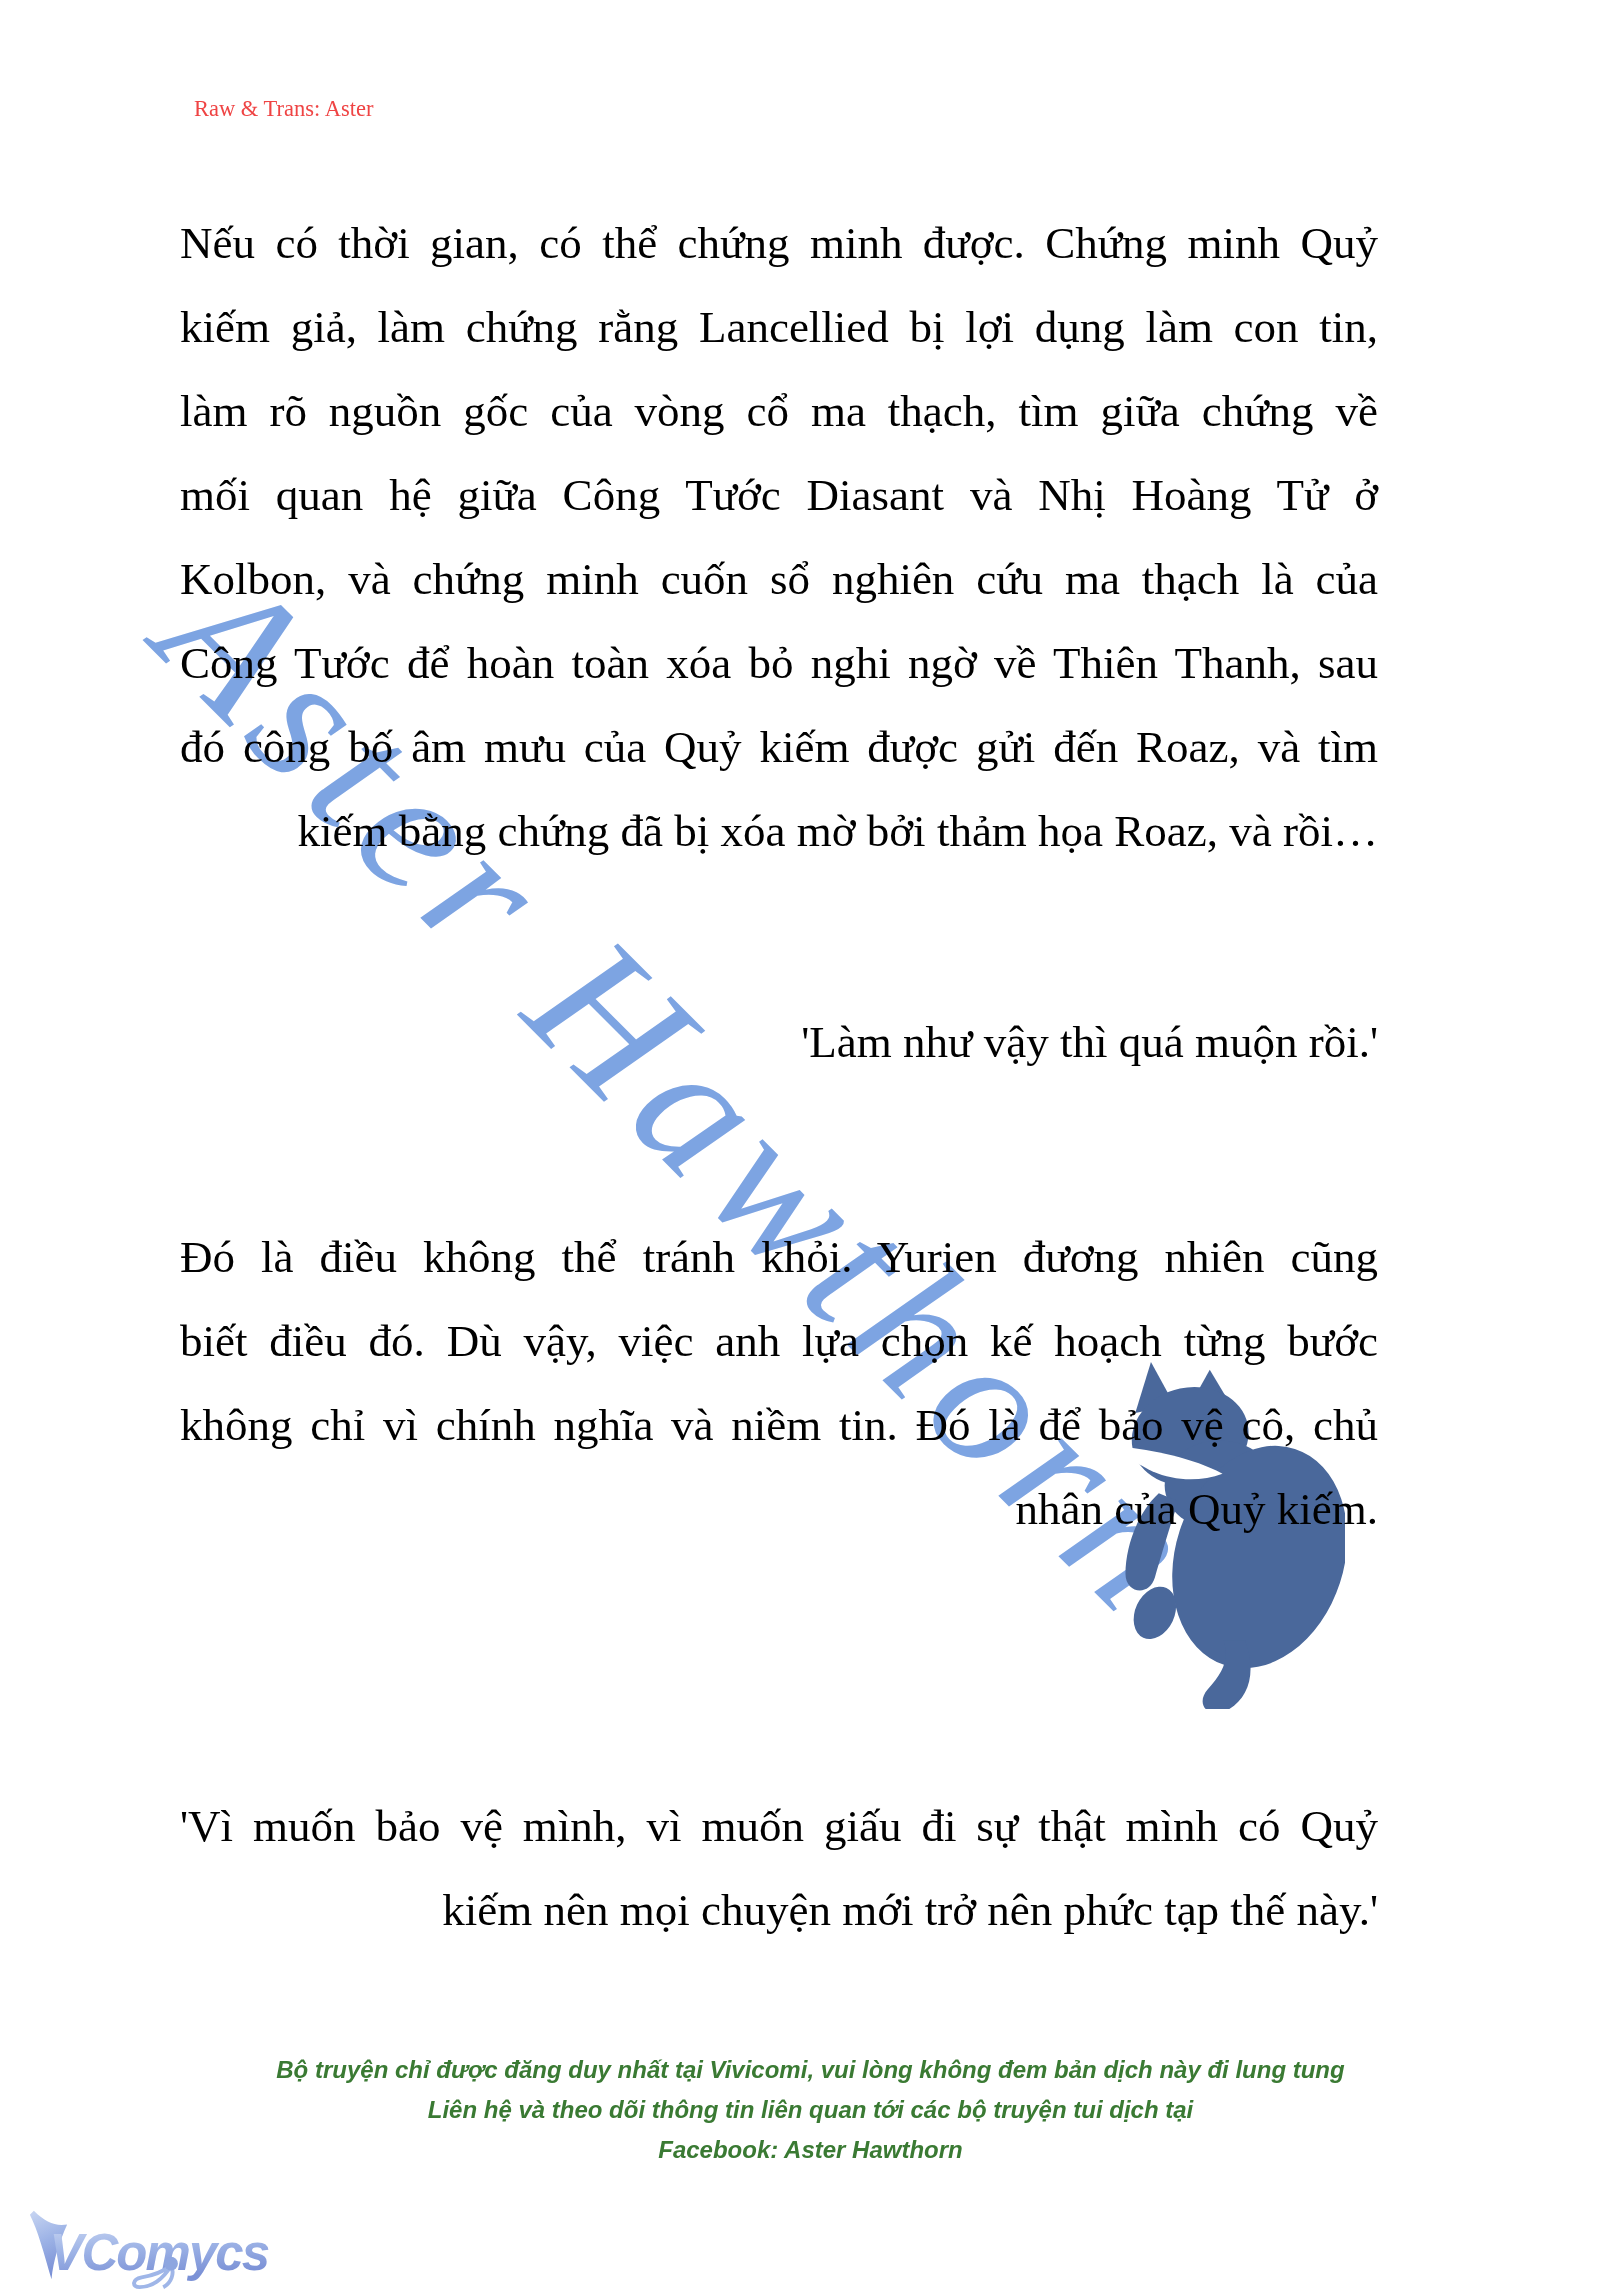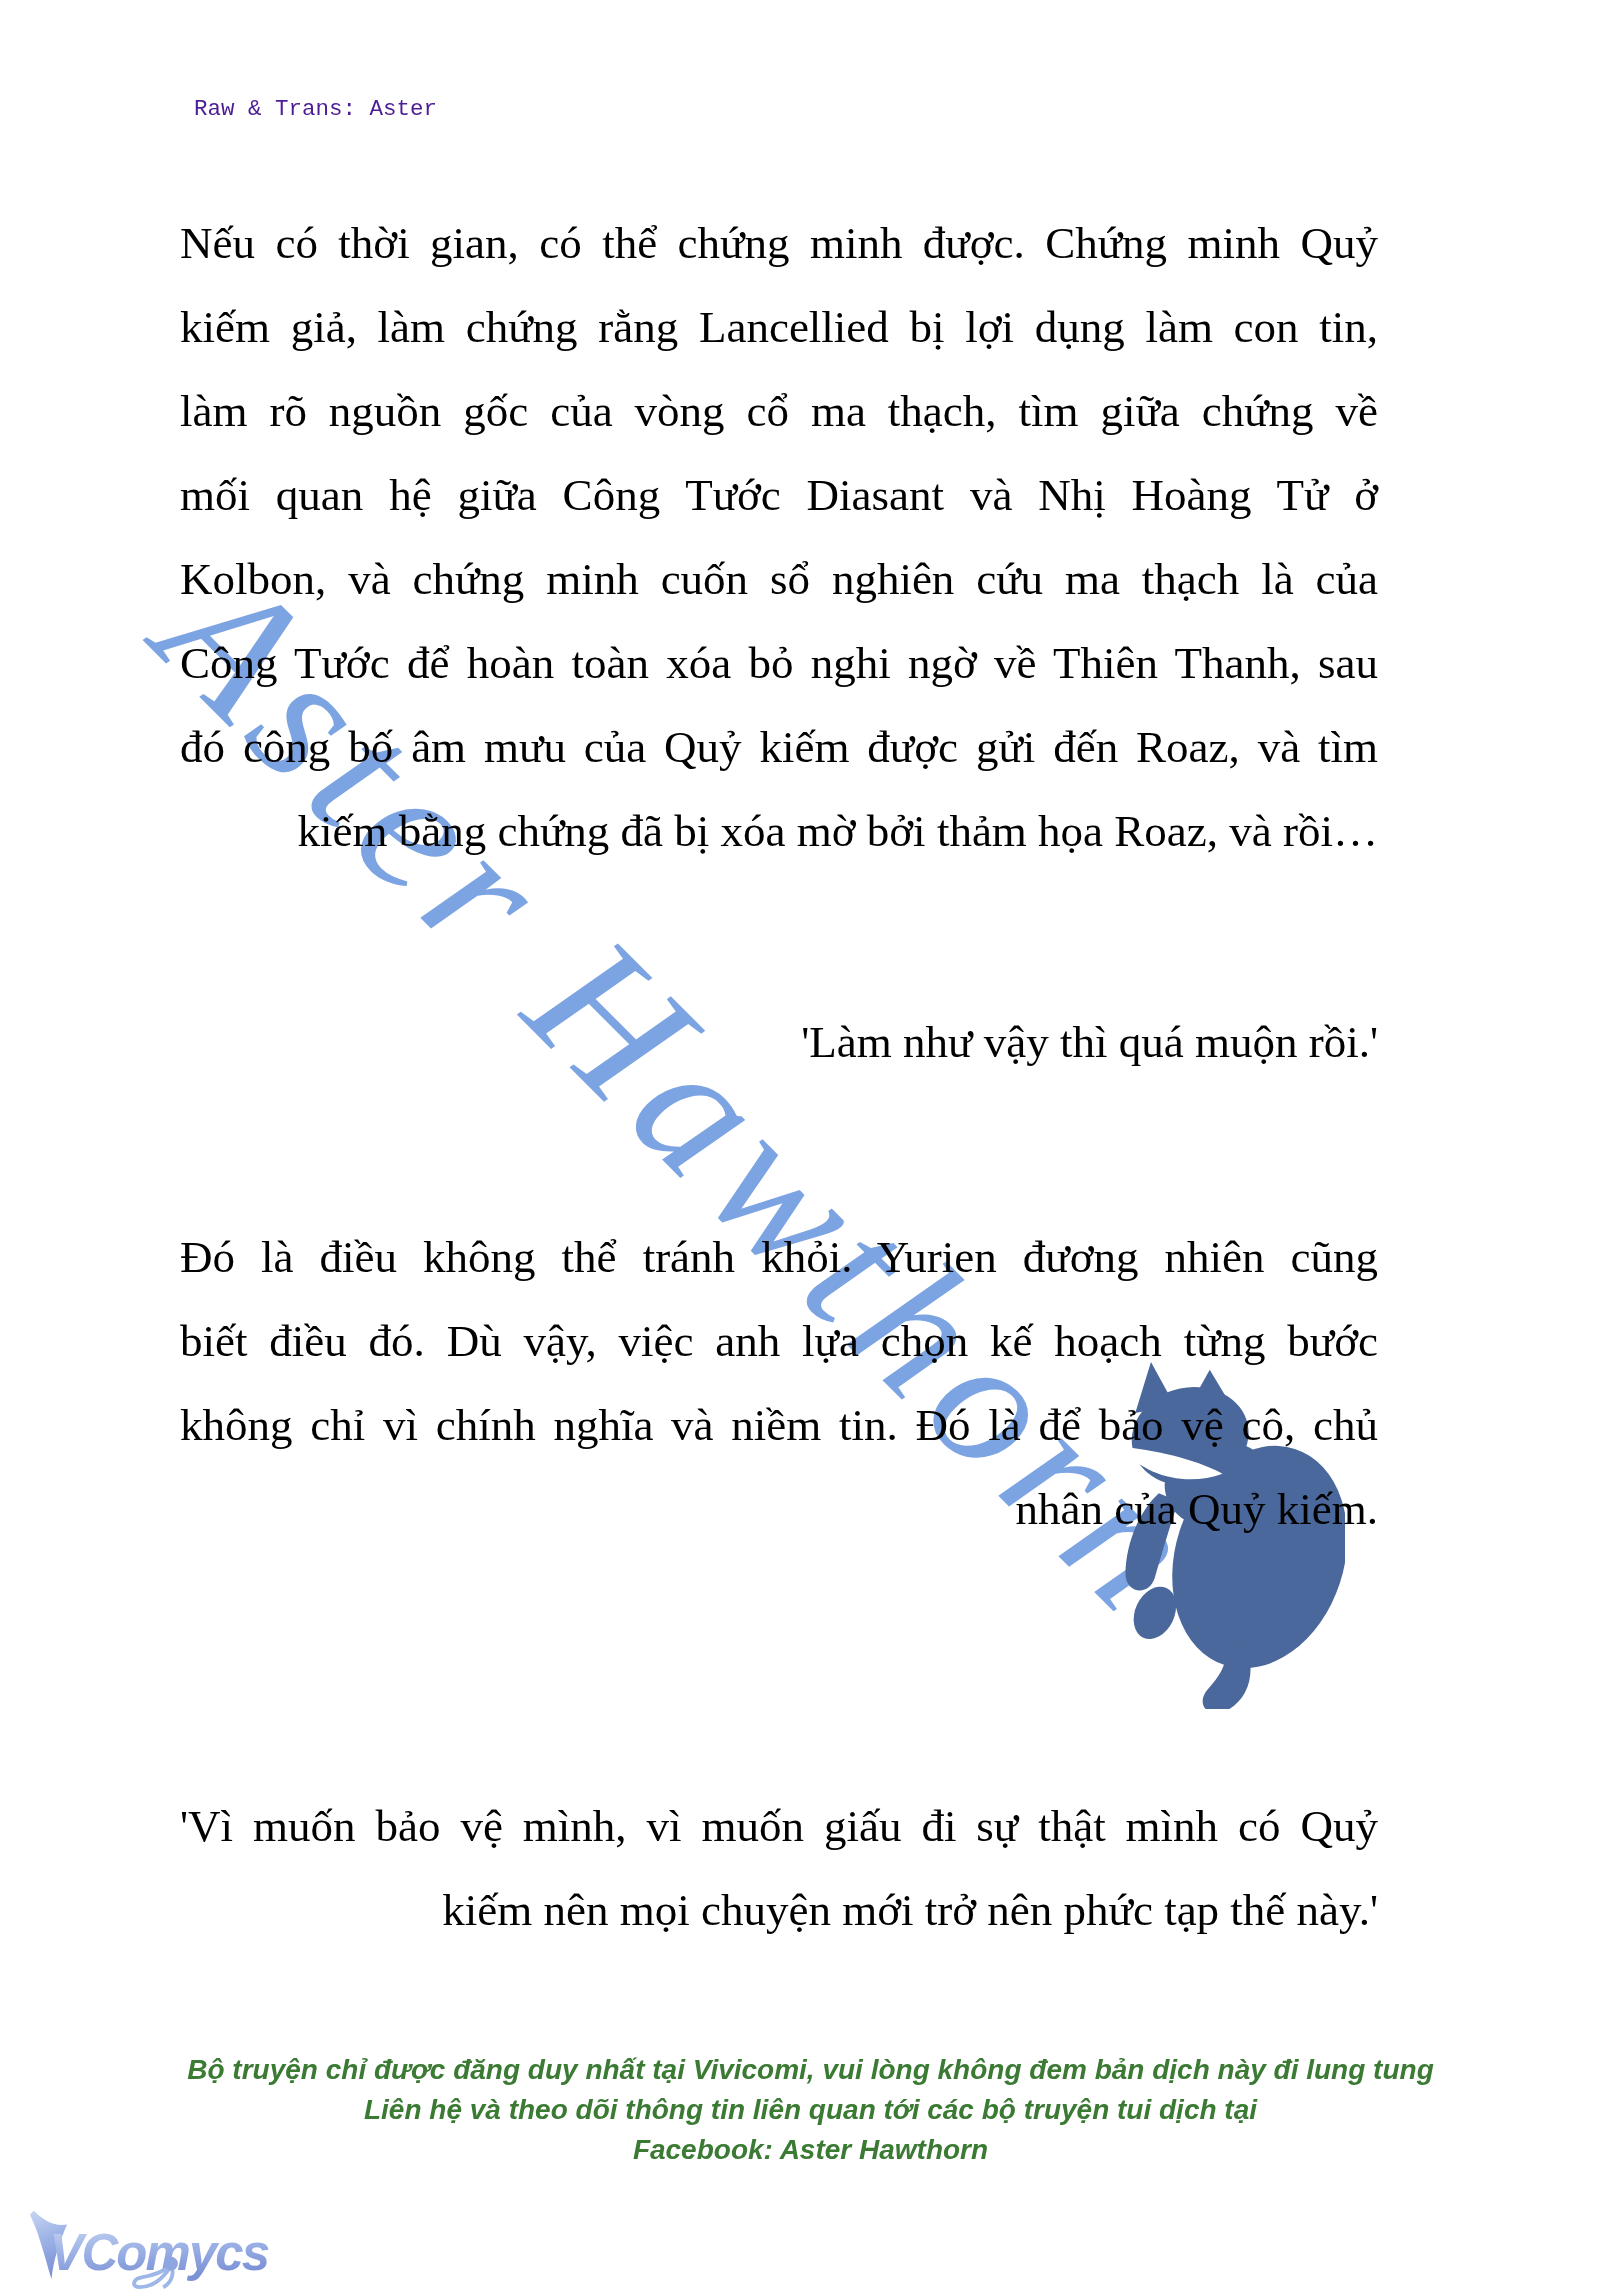--- a/index.html
+++ b/index.html
@@ -5,22 +5,22 @@
   html,body{margin:0;padding:0;background:#e9e9e9;}
   .page{
     position:relative;
     width:1621px;height:2293px;
     background:#ffffff;
     overflow:hidden;
     font-family:"Liberation Serif", serif;
   }
   .header{
     position:absolute;left:194px;top:96px;
-    font-family:Liberation Mono, monospace;
-    font-size:22.5px;color:#4c1d95;
+    font-family:Liberation Serif, serif;
+    font-size:22.5px;color:#ef4444;
   }
   .watermark{
     position:absolute;left:260px;top:537px;
     font-family:"Liberation Serif", serif;
     font-style:italic;
     font-size:186px;
     letter-spacing:13.7px;
     color:#7da4e2;
     white-space:nowrap;
     transform:rotate(45deg);
@@ -39,21 +39,21 @@
   .para .line.j{text-align:justify;text-align-last:justify;}
   .p1{top:201px;}
   .q1{top:1000px;}
   .p2{top:1215px;}
   .q2{top:1784px;}
   .footer{
     position:absolute;left:0;top:2050px;width:1621px;
     text-align:center;
     font-family:"Liberation Sans", sans-serif;
     font-style:italic;font-weight:bold;
-    font-size:28px;line-height:40px;
+    font-size:24px;line-height:40px;
     color:#3a7a33;
     z-index:2;
   }
   .logo{position:absolute;left:15.7px;top:2197px;z-index:2;}
 </style>
 </head>
 <body>
 
 <div class="page">
 

